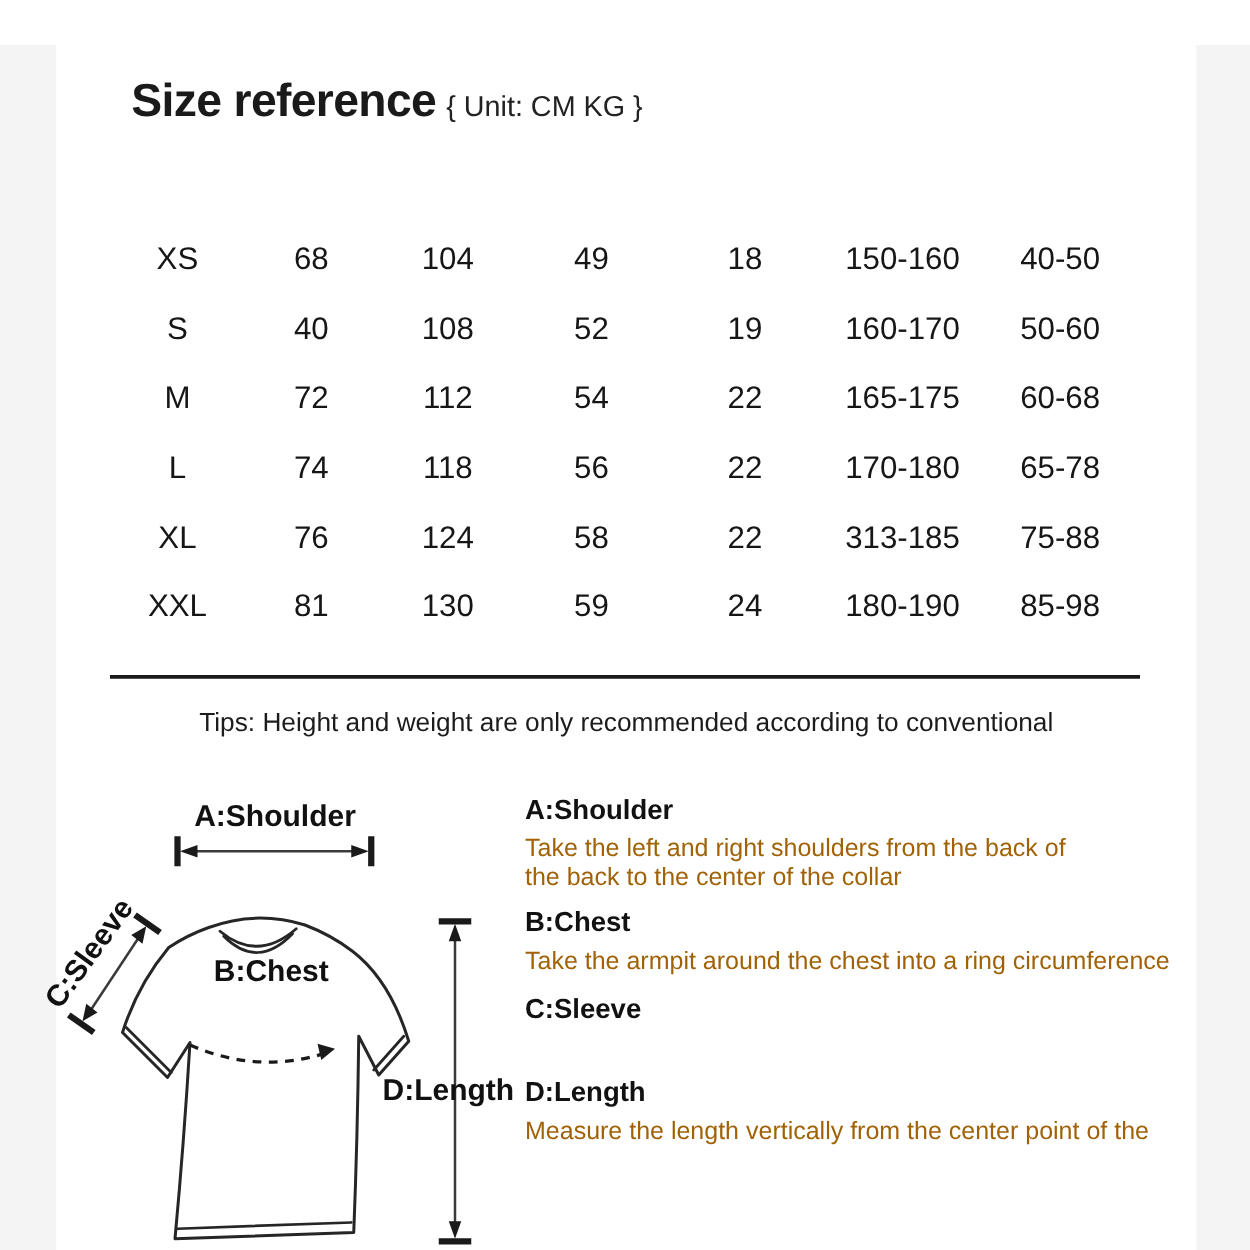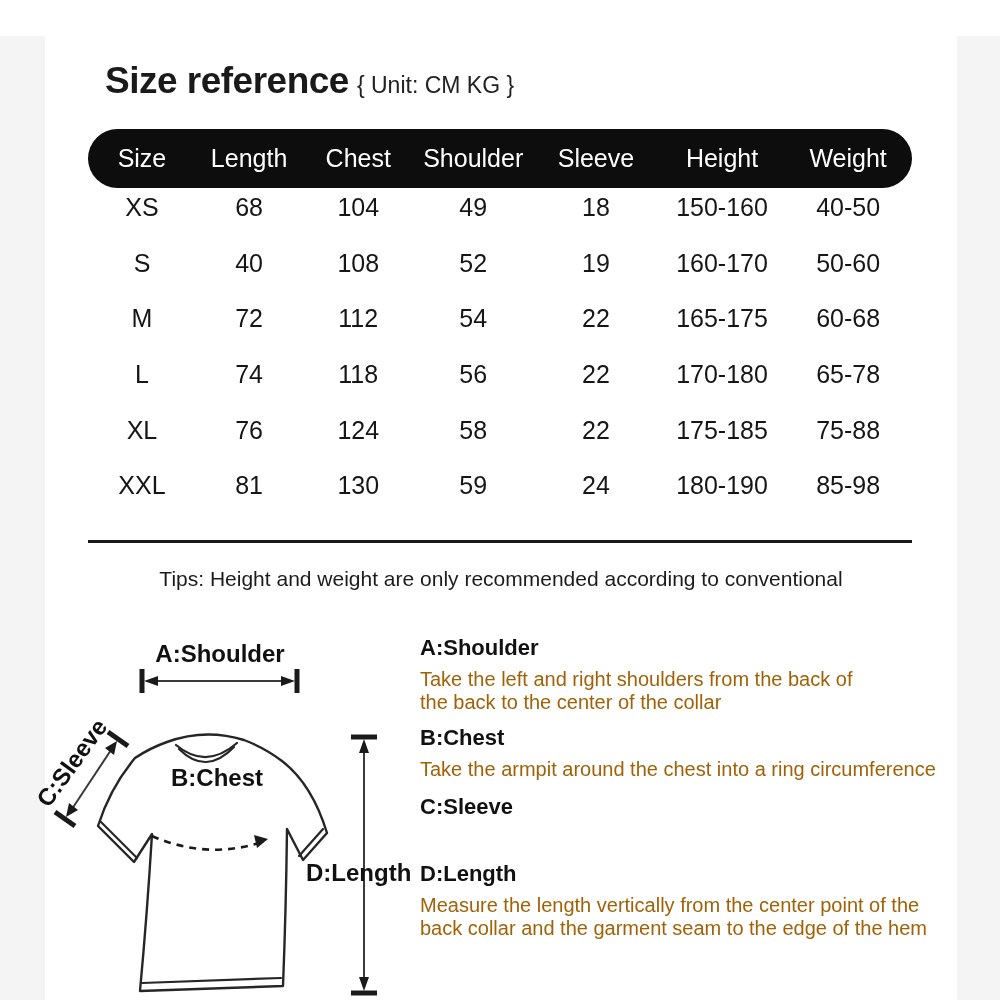--- a/index.html
+++ b/index.html
@@ -48,29 +48,20 @@
 <body>
 
 <div class="page">
   <div class="panel"></div>
 
   <div class="title-row">
     <span class="title">Size reference</span>
     <span class="unit">{ Unit: CM KG }</span>
   </div>
 
-  <div class="thead">
-    <span class="th">Size</span>
-    <span class="th">Length</span>
-    <span class="th">Chest</span>
-    <span class="th">Shoulder</span>
-    <span class="th">Sleeve</span>
-    <span class="th">Height</span>
-    <span class="th">Weight</span>
-  </div>
 
   <div class="rows">
     <div class="tr">
       <span class="td">XS</span>
       <span class="td">68</span>
       <span class="td">104</span>
       <span class="td">49</span>
       <span class="td">18</span>
       <span class="td">150-160</span>
       <span class="td">40-50</span>
@@ -101,21 +92,21 @@
       <span class="td">22</span>
       <span class="td">170-180</span>
       <span class="td">65-78</span>
     </div>
     <div class="tr">
       <span class="td">XL</span>
       <span class="td">76</span>
       <span class="td">124</span>
       <span class="td">58</span>
       <span class="td">22</span>
-      <span class="td">175-185</span>
+      <span class="td">313-185</span>
       <span class="td">75-88</span>
     </div>
     <div class="tr">
       <span class="td">XXL</span>
       <span class="td">81</span>
       <span class="td">130</span>
       <span class="td">59</span>
       <span class="td">24</span>
       <span class="td">180-190</span>
       <span class="td">85-98</span>
@@ -188,16 +179,15 @@
       <span>Take the armpit around the chest into a ring circumference</span>
     </div>
   </div>
   <div class="mblock mb-c">
     <h3>C:Sleeve</h3>
   </div>
   <div class="mblock mb-d">
     <h3>D:Length</h3>
     <div class="mdesc">
       <span>Measure the length vertically from the center point of the</span>
-      <span>back collar and the garment seam to the edge of the hem</span>
     </div>
   </div>
 </div>
 
 </body></html>

